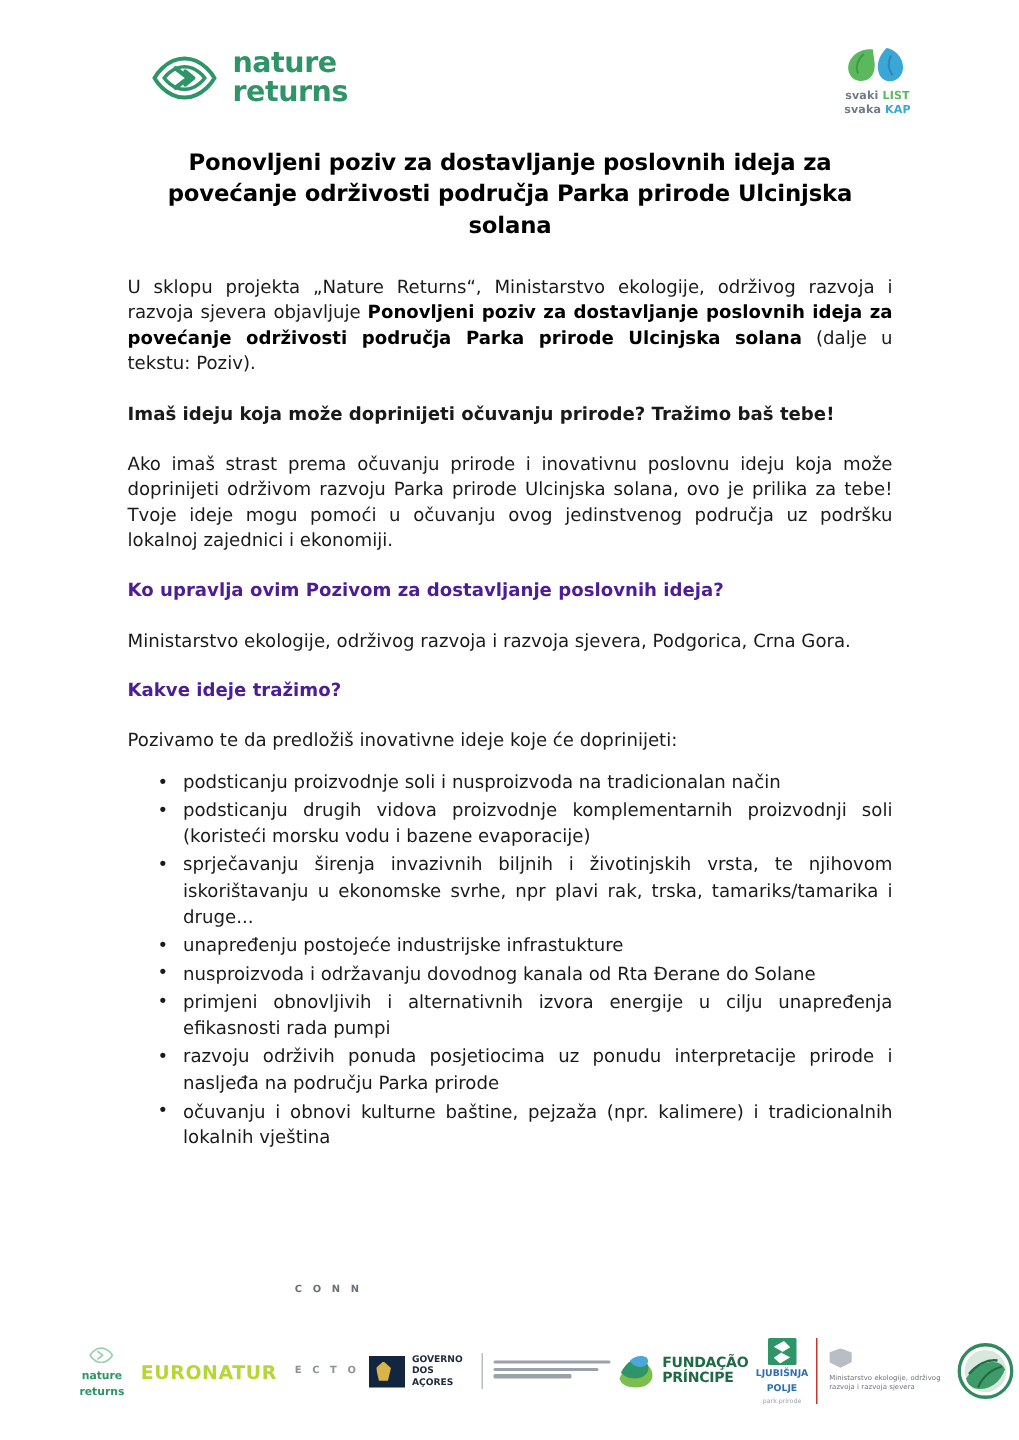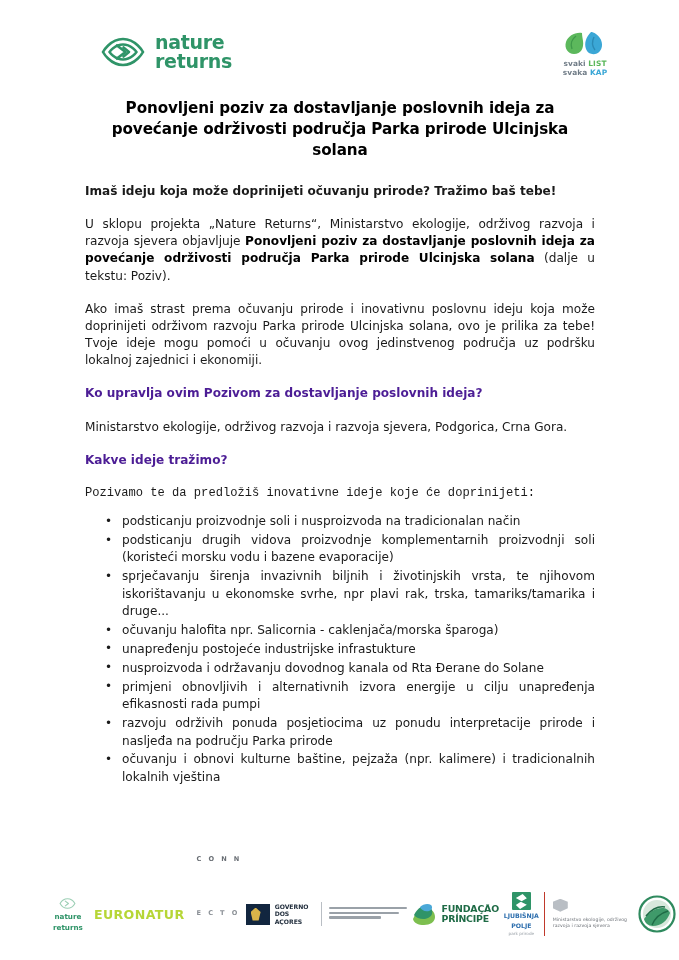--- a/index.html
+++ b/index.html
@@ -101,21 +101,20 @@
     line-height: 1.42;
     margin: 0 0 16px 0;
     text-align: left;
     color: #4c1d95;
   }
   .lead-in {
     font-size: 12.1px;
     line-height: 1.42;
     margin: 0 0 11px 0;
     color: #1a1a1a;
-    font-family: Liberation Mono, monospace;
   }
   b { font-weight: 700; color: #000; }
 
   ul.idea-list {
     list-style: none;
     margin: 0;
     padding: 0;
   }
   ul.idea-list li {
     position: relative;
@@ -331,39 +330,38 @@
       </span>
       <div class="drop-line"><span>svaki </span><span class="g">LIST</span></div>
       <div class="drop-line"><span>svaka </span><span class="b">KAP</span></div>
     </div>
   </div>
 
   <div class="content">
 
     <h1 class="doc-title">Ponovljeni poziv za dostavljanje poslovnih ideja za povećanje održivosti  područja Parka prirode Ulcinjska solana</h1>
 
+    <p class="para"><span>U sklopu projekta „Nature Returns“, Ministarstvo ekologije, održivog razvoja i razvoja sjevera objavljuje  </span><b>Ponovljeni poziv za dostavljanje poslovnih ideja za povećanje održivosti  područja Parka prirode Ulcinjska solana</b><span> (dalje u tekstu: Poziv).</span></p>
+
     <p class="para bold">Imaš ideju koja može doprinijeti očuvanju prirode? Tražimo baš tebe!</p>
-
-    <p class="para"><span>U sklopu projekta „Nature Returns“, Ministarstvo ekologije, održivog razvoja i razvoja sjevera objavljuje  </span><b>Ponovljeni poziv za dostavljanje poslovnih ideja za povećanje održivosti  područja Parka prirode Ulcinjska solana</b><span> (dalje u tekstu: Poziv).</span></p>
 
     <p class="para">Ako imaš strast prema očuvanju prirode i inovativnu poslovnu ideju koja može doprinijeti održivom razvoju Parka prirode Ulcinjska solana, ovo je prilika za tebe! Tvoje ideje mogu pomoći u očuvanju ovog jedinstvenog područja uz podršku lokalnoj zajednici i ekonomiji.</p>
 
     <p class="sec-head">Ko upravlja ovim Pozivom za dostavljanje poslovnih ideja?</p>
 
     <p class="para">Ministarstvo ekologije, održivog razvoja i razvoja sjevera, Podgorica, Crna Gora.</p>
 
     <p class="sec-head">Kakve ideje tražimo?</p>
 
     <p class="lead-in">Pozivamo te da predložiš inovativne ideje koje će doprinijeti:</p>
 
     <ul class="idea-list">
       <li>podsticanju proizvodnje soli i nusproizvoda na tradicionalan način</li>
       <li>podsticanju drugih vidova proizvodnje komplementarnih proizvodnji soli (koristeći morsku vodu i bazene evaporacije)</li>
       <li>sprječavanju širenja invazivnih biljnih i životinjskih vrsta, te njihovom iskorištavanju u ekonomske svrhe, npr plavi rak, trska, tamariks/tamarika i druge...</li>
-      <li>očuvanju halofita npr. Salicornia - caklenjača/morska šparoga)</li>
       <li>unapređenju postojeće industrijske infrastukture</li>
       <li>nusproizvoda i održavanju dovodnog kanala od Rta Đerane do Solane</li>
       <li>primjeni obnovljivih i alternativnih izvora energije u cilju unapređenja efikasnosti rada pumpi</li>
       <li>razvoju održivih ponuda posjetiocima uz ponudu interpretacije prirode i nasljeđa na području Parka prirode</li>
       <li>očuvanju i obnovi kulturne baštine, pejzaža (npr. kalimere) i tradicionalnih lokalnih vještina</li>
     </ul>
   </div>
 
   <div class="footer">
 

